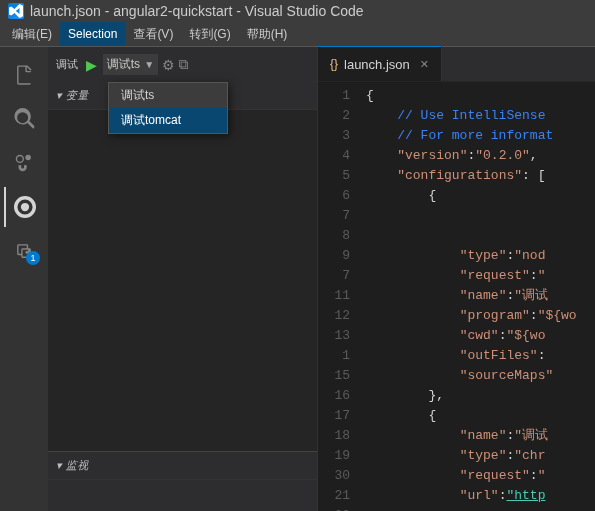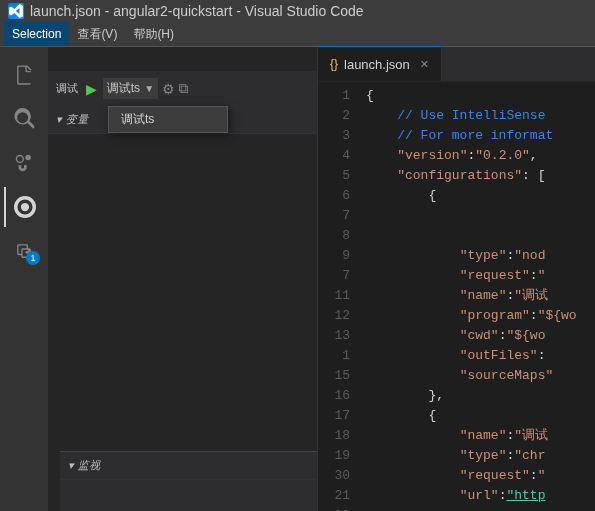--- a/index.html
+++ b/index.html
@@ -116,21 +116,20 @@
 
     
     .debug-toolbar {
       height: 35px;
       background: #2d2d30;
       display: flex;
       align-items: center;
       padding: 0 8px;
       gap: 4px;
       position: relative;
-      margin-top: 24px;
     }
     .debug-title {
       font-size: 11px;
       color: #ccc;
       margin-right: 4px;
     }
     .debug-config-selector {
       display: flex;
       align-items: center;
       background: #3c3c3c;
@@ -198,21 +197,20 @@
     .variables-area {
       flex: 1;
       background: #252526;
     }
 
     
     .watch-section {
       height: 60px;
       background: #2d2d30;
       border-top: 1px solid #444;
-      margin-left: 12px;
     }
 
     
     .editor-area {
       flex: 1;
       background: #1e1e1e;
       display: flex;
       flex-direction: column;
     }
 
@@ -290,22 +288,24 @@
 <div class="title-bar">
   <div class="icon">
     <svg width="14" height="14" viewBox="0 0 16 16">
         <path fill="#fff" d="M11.97 0L6.23 5.74 2.61 2.77 0 3.9v8.2l2.61 1.13 3.62-2.97 5.74 5.74L16 14.1V1.9L11.97 0zm.03 11.5l-4.22-3.5 4.22-3.5v7z"></path>
       </svg>
   </div>
   <span>launch.json - angular2-quickstart - Visual Studio Code</span>
 </div>
 
 <div class="menu-bar">
+  <div class="menu-item">编辑(E)</div>
   <div class="menu-item active">Selection</div>
   <div class="menu-item">查看(V)</div>
+  <div class="menu-item">转到(G)</div>
   <div class="menu-item">帮助(H)</div>
 </div>
 
 <div class="main-layout">
 
   <div class="activity-bar">
     <div class="activity-icon">
       <svg width="22" height="22" viewBox="0 0 16 16" fill="#858585">
           <path d="M13.71 4.29l-3-3A1 1 0 0010 1H4a1 1 0 00-1 1v12a1 1 0 001 1h8a1 1 0 001-1V5a1 1 0 00-.29-.71zM10 2l3 3h-3V2zM4 14V2h5v3a1 1 0 001 1h3v8H4z"></path>
         </svg>
@@ -341,20 +341,21 @@
       <span class="play-btn">▶</span>
       <div class="debug-config-selector">
         <span>调试ts</span>
         <span style="font-size:10px;color:#aaa;">▼</span>
       </div>
       <span class="gear-btn">⚙</span>
       <span class="split-btn">⧉</span>
 
       <div class="dropdown-menu">
         <div class="dropdown-item">调试ts</div>
+        <div class="dropdown-item selected">调试tomcat</div>
       </div>
     </div>
 
     <div class="section-header">
       <span>▾ 变量</span>
     </div>
     <div class="variables-area"></div>
 
     <div class="watch-section">
       <div class="section-header">

